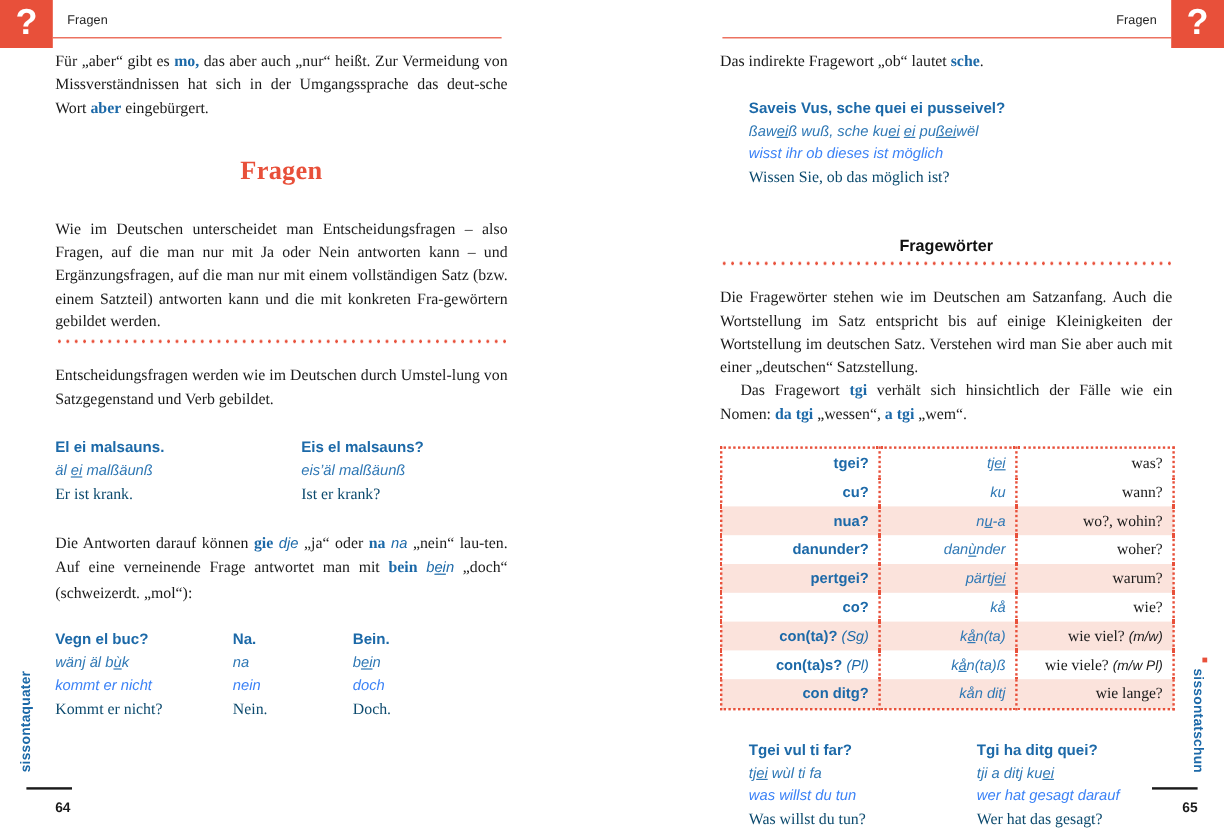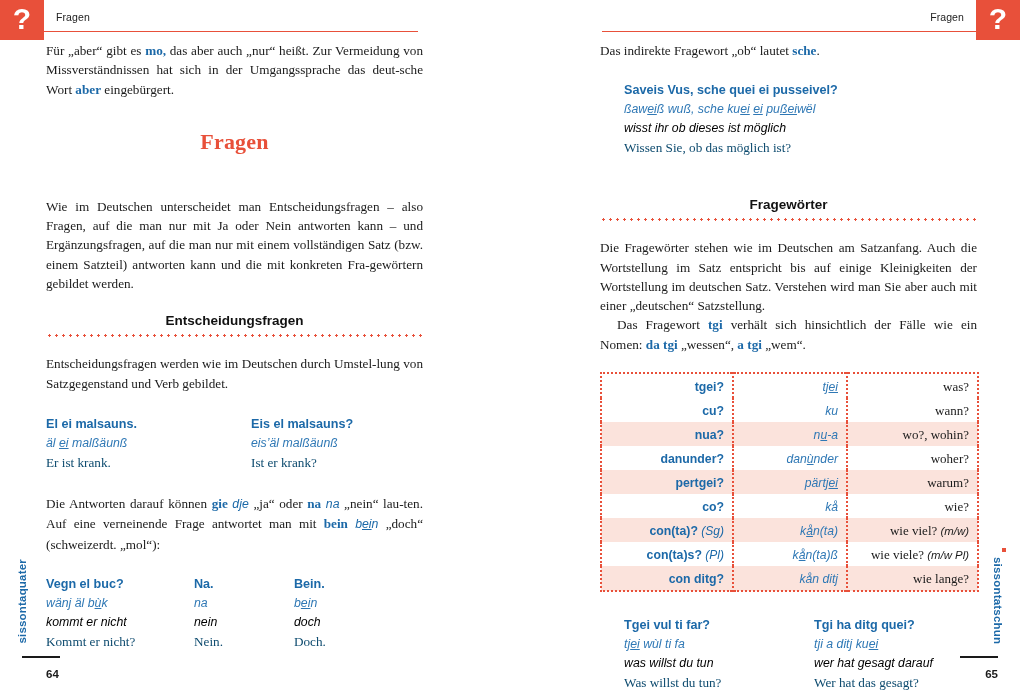--- a/index.html
+++ b/index.html
@@ -137,21 +137,21 @@
     line-height: 19px;
   }
   .ex-ph {
     color: #2f78b5;
     font-family: "Liberation Sans", sans-serif;
     font-style: italic;
     font-size: 12.3px;
     line-height: 19px;
   }
   .ex-lit {
-    color: #000000;
+    color: #3b82f6;
     font-family: "Liberation Sans", sans-serif;
     font-style: italic;
     font-size: 12.3px;
     line-height: 19px;
   }
   .ex-de {
     color: #0c4a6e;
     font-family: "Liberation Serif", serif;
     font-size: 13.2px;
     line-height: 19px;
@@ -271,23 +271,22 @@
 
     <div class="running-head">Fragen</div>
     <div class="head-rule"></div>
 
     <div class="col">
 
       <p class="body"><span>Für „aber“ gibt es </span><span class="kw">mo,</span><span> das aber auch „nur“ heißt. Zur Vermeidung von Missverständnissen hat sich in der Umgangssprache das deut-sche Wort </span><span class="kw">aber</span><span> eingebürgert.</span></p>
 
       <h1 class="section-title">Fragen</h1>
 
-      <p class="body" style="margin-top:42px">Wie im Deutschen unterscheidet man Entscheidungsfragen – also Fragen, auf die man nur mit Ja oder Nein antworten kann – und Ergänzungsfragen, auf die man nur mit einem vollständigen Satz (bzw. einem Satzteil) antworten kann und die mit konkreten Fra-gewörtern gebildet werden.</p>
-
-      <h2 class="subhead">Entscheidungsfragen</h2>
+      <p class="body" style="margin-top:26px">Wie im Deutschen unterscheidet man Entscheidungsfragen – also Fragen, auf die man nur mit Ja oder Nein antworten kann – und Ergänzungsfragen, auf die man nur mit einem vollständigen Satz (bzw. einem Satzteil) antworten kann und die mit konkreten Fra-gewörtern gebildet werden.</p>
+
       <div class="dotted-rule"></div>
 
       <p class="body" style="margin-top:17px">Entscheidungsfragen werden wie im Deutschen durch Umstel-lung von Satzgegenstand und Verb gebildet.</p>
 
       <div class="examples" style="margin-top:22px">
         <div class="ex-block" style="width:205px">
           <span class="ex-rm">El ei malsauns.</span>
           <span class="ex-ph"><span>äl </span><span class="u">ei</span><span> malßäunß</span></span>
           <span class="ex-de">Er ist krank.</span>
         </div>

